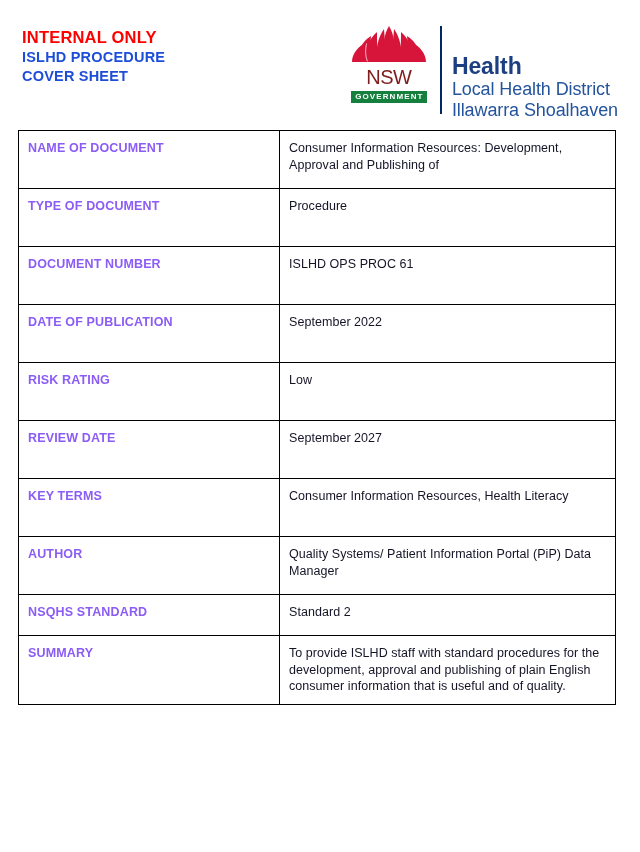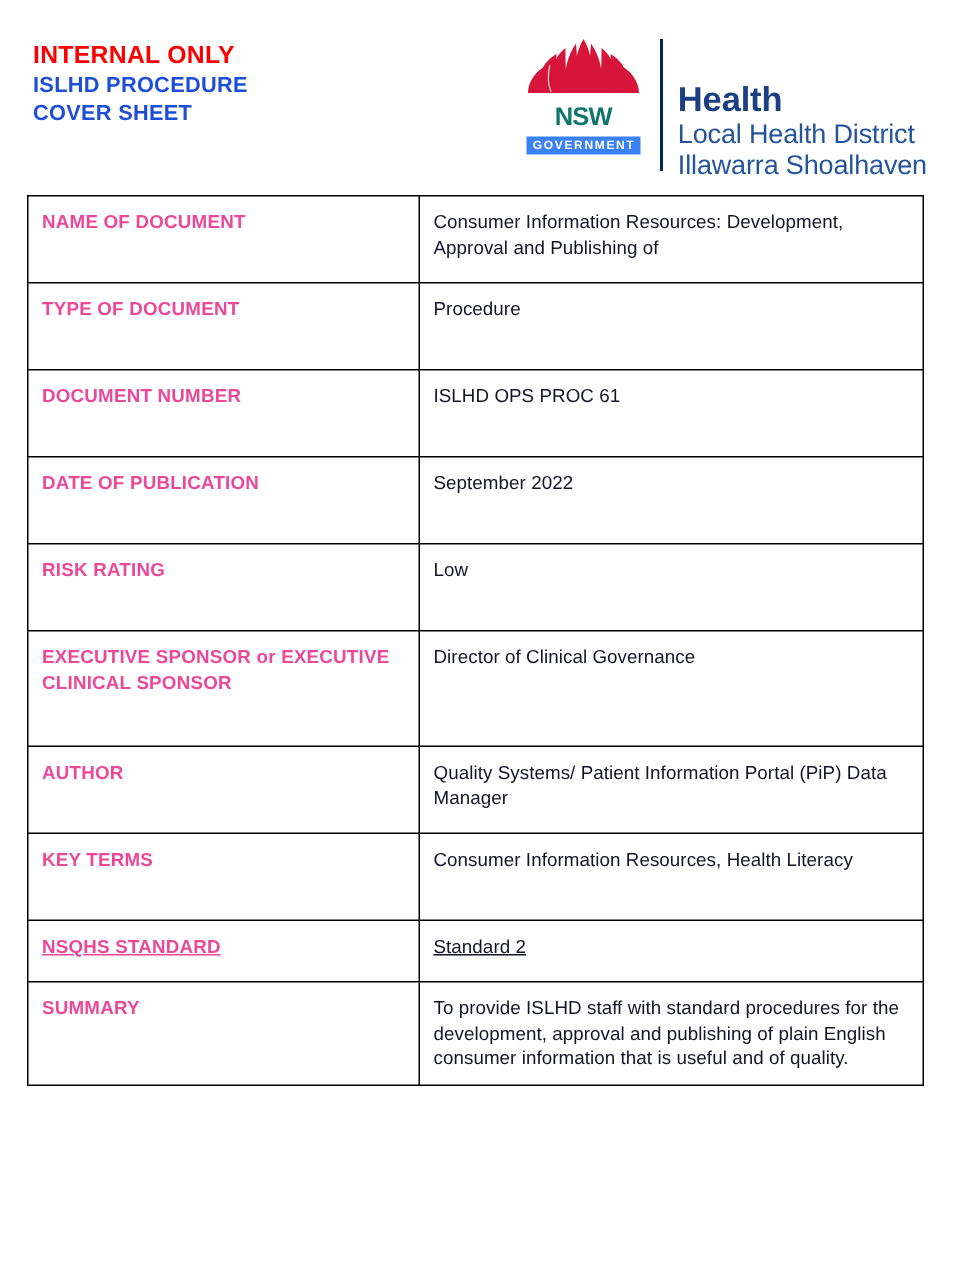--- a/index.html
+++ b/index.html
@@ -65,30 +65,30 @@
     width: 82px;
     display: flex;
     flex-direction: column;
     align-items: center;
   }
   .waratah {
     display: block;
   }
   .nsw-word {
     margin-top: 1px;
-    font-size: 17px;
-    font-weight: bold;
-    color: #0f766e;
+    font-size: 20px;
+    font-weight: normal;
+    color: #7f1d1d;
     letter-spacing: -0.5px;
     line-height: 25px;
     font-family: "Liberation Sans", sans-serif;
   }
   .gov-bar {
     margin-top: 1px;
-    background: #3b82f6;
+    background: #15803d;
     color: #ffffff;
     font-size: 8px;
     font-weight: bold;
     letter-spacing: 1.1px;
     padding: 1px 3px 2px 4px;
     line-height: 9px;
   }
   .logo-divider {
     width: 2px;
     align-self: stretch;
@@ -127,33 +127,33 @@
   }
   .cover-table td {
     border: 1.4px solid #000000;
     vertical-align: top;
     padding: 9px 8px 9px 9px;
   }
   .cover-table td.label {
     width: 243px;
     font-size: 12.5px;
     font-weight: bold;
-    color: #ec4899;
+    color: #8b5cf6;
     letter-spacing: 0.15px;
     line-height: 17px;
   }
   .cover-table td.value {
     font-size: 12.5px;
     font-weight: normal;
     color: #141427;
     line-height: 16.5px;
     letter-spacing: 0.05px;
   }
   .cover-table tr.r-tall td { height: 39px; }
-  .cover-table tr.r-short td { height: 22px; text-decoration: underline; }
+  .cover-table tr.r-short td { height: 22px; }
   .cover-table tr.r-xtall td { height: 58px; }
 </style>
 </head>
 <body>
 
 <div class="page">
 
   <div class="header">
 
     <div class="title-block">
@@ -218,31 +218,31 @@
         <td class="value">ISLHD OPS PROC 61</td>
       </tr>
       <tr class="r-tall">
         <td class="label">DATE OF PUBLICATION</td>
         <td class="value">September 2022</td>
       </tr>
       <tr class="r-tall">
         <td class="label">RISK RATING</td>
         <td class="value">Low</td>
       </tr>
-      <tr class="r-xtall">
-        <td class="label">EXECUTIVE SPONSOR or EXECUTIVE CLINICAL SPONSOR</td>
-        <td class="value">Director of Clinical Governance</td>
+      <tr class="r-tall">
+        <td class="label">REVIEW DATE</td>
+        <td class="value">September 2027</td>
+      </tr>
+      <tr class="r-tall">
+        <td class="label">KEY TERMS</td>
+        <td class="value">Consumer Information Resources, Health Literacy</td>
       </tr>
       <tr class="r-tall">
         <td class="label">AUTHOR</td>
         <td class="value">Quality Systems/ Patient Information Portal (PiP) Data Manager</td>
-      </tr>
-      <tr class="r-tall">
-        <td class="label">KEY TERMS</td>
-        <td class="value">Consumer Information Resources, Health Literacy</td>
       </tr>
       <tr class="r-short">
         <td class="label">NSQHS STANDARD</td>
         <td class="value">Standard 2</td>
       </tr>
       <tr class="r-tall">
         <td class="label">SUMMARY</td>
         <td class="value">To provide ISLHD staff with standard procedures for the development, approval and publishing of plain English consumer information that is useful and of quality.</td>
       </tr>
     </tbody>

